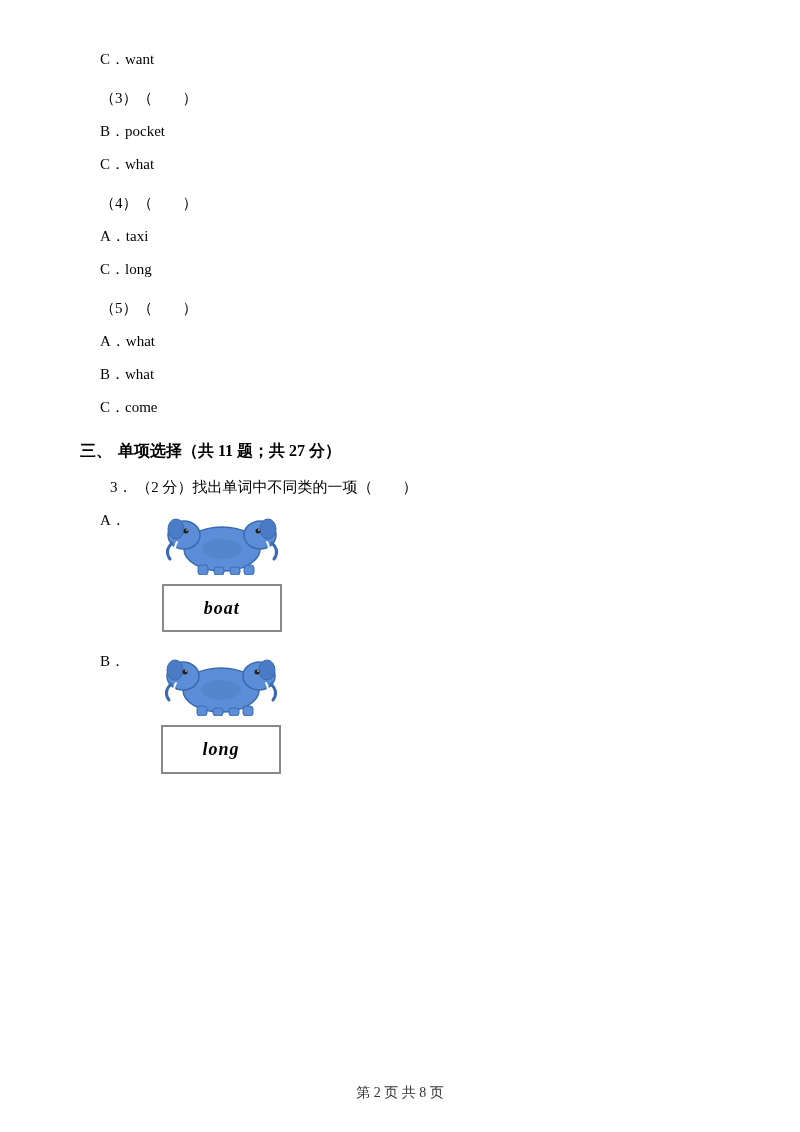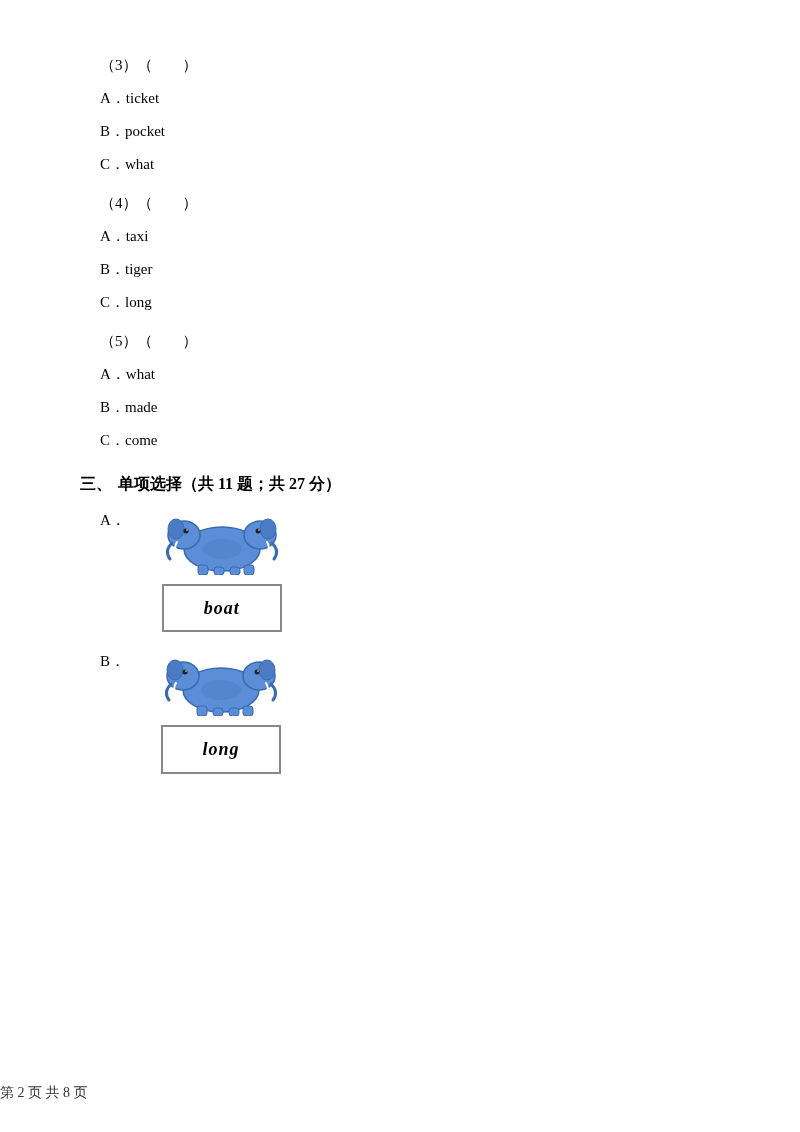--- a/index.html
+++ b/index.html
@@ -57,84 +57,86 @@
       letter-spacing: 1px;
     }
     .answer-option-label {
       margin: 4px 0 4px 20px;
       line-height: 1.8;
       display: flex;
       align-items: flex-start;
       gap: 6px;
     }
     .page-footer {
+      text-align: center;
       margin-top: 40px;
       font-size: 14px;
       color: #333;
       position: absolute;
       bottom: 30px;
       left: 0;
       right: 0;
     }
     
     .elephant-svg {
       width: 120px;
       height: 68px;
     }
   </style>
 </head>
 <body>
 
 <div class="page-container">
 
+  <div class="option-item">
+    <span>C．want</span>
+  </div>
 
   <div class="sub-question">
     <span>（3）（　　）</span>
   </div>
   <div class="option-item">
-    <span>A．ticket</span>
-  </div>
-  <div class="option-item">
     <span>B．pocket</span>
   </div>
   <div class="option-item">
     <span>C．what</span>
   </div>
 
   <div class="sub-question">
     <span>（4）（　　）</span>
   </div>
   <div class="option-item">
     <span>A．taxi</span>
   </div>
   <div class="option-item">
-    <span>B．tiger</span>
-  </div>
-  <div class="option-item">
     <span>C．long</span>
   </div>
 
   <div class="sub-question">
     <span>（5）（　　）</span>
   </div>
   <div class="option-item">
     <span>A．what</span>
   </div>
   <div class="option-item">
-    <span>B．made</span>
+    <span>B．what</span>
   </div>
   <div class="option-item">
     <span>C．come</span>
   </div>
 
   <div class="section-header">
     <span>三、</span>
     <span>单项选择（共 11 题；共 27 分）</span>
   </div>
 
+  <div class="question-number">
+    <span>3．</span>
+    <span>（2 分）找出单词中不同类的一项（　　）</span>
+  </div>
 
   <div class="answer-option-label">
     <span>A．</span>
     <div class="word-card">
       
       <svg class="elephant-svg" viewBox="0 0 120 68" xmlns="http://www.w3.org/2000/svg">
 
         <ellipse cx="60" cy="42" rx="38" ry="22" fill="#5b8ed6" stroke="#3a6ab0" stroke-width="1.5"></ellipse>
 
         <ellipse cx="22" cy="28" rx="16" ry="14" fill="#5b8ed6" stroke="#3a6ab0" stroke-width="1.5"></ellipse>

